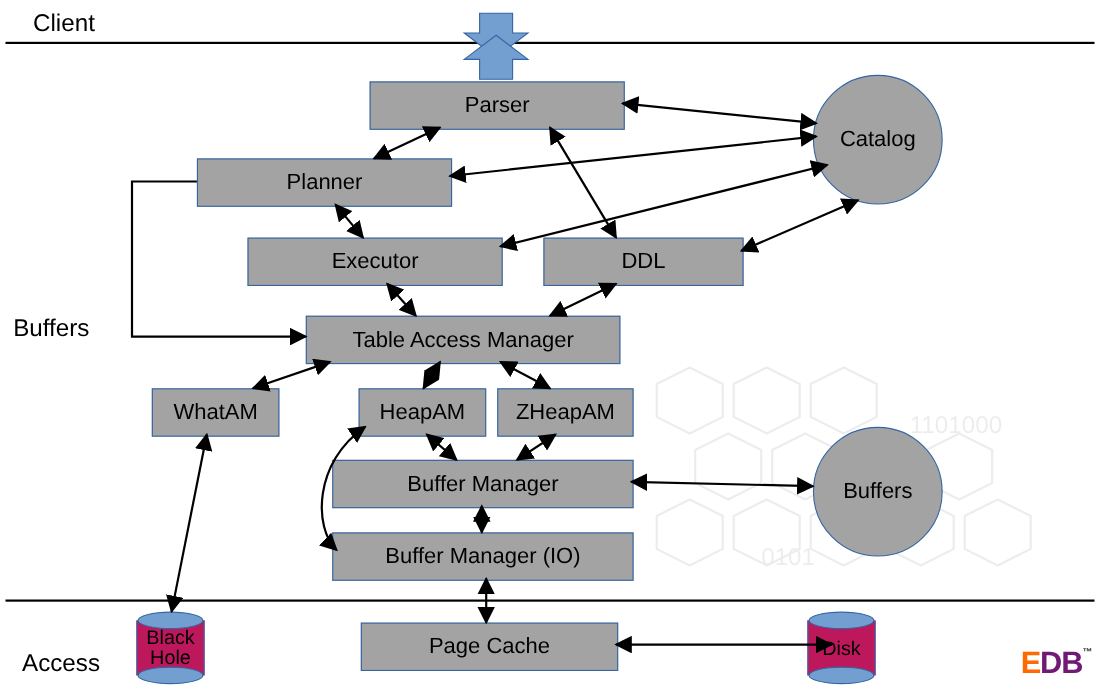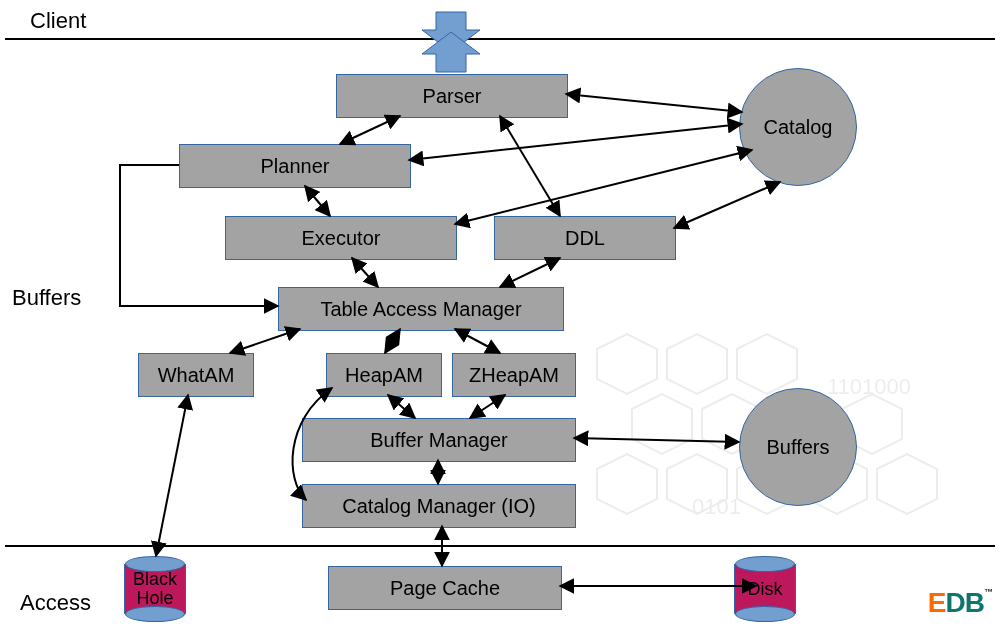--- a/index.html
+++ b/index.html
@@ -8,21 +8,21 @@
   .hr{position:absolute;left:5px;width:990px;height:0;border-top:2px solid #000}
   .box{position:absolute;background:#a3a3a3;border:1px solid #3465a4;display:flex;align-items:center;justify-content:center;text-align:center;font-size:20px;line-height:1.05}
   .circle{border-radius:50%}
   .cyl .top, .cyl .bot{position:absolute;left:0;width:100%;height:16px;border:1px solid #3465a4;border-radius:50%;background:#729fcf;box-sizing:border-box}
   .cyl .top{top:-8px}
   .cyl .bot{bottom:-8px}
   .cyl{position:absolute;background:#be185d;border-left:1px solid #3465a4;border-right:1px solid #3465a4;display:flex;align-items:center;justify-content:center;text-align:center;font-size:18px;line-height:1.05}
   svg.wires{position:absolute;left:0;top:0;width:1007px;height:629px;pointer-events:none}
   .watermark{position:absolute;right:15px;bottom:10px;font-weight:bold;font-size:28px;letter-spacing:-1px}
   .watermark .e{color:#ff6a00}
-  .watermark .db{color:#0f766e}
+  .watermark .db{color:#701a75}
   .watermark .tm{font-size:9px;vertical-align:top;color:#222}
   .hexbg{position:absolute;right:0;bottom:60px;width:430px;height:260px;opacity:0.07;pointer-events:none}
 </style>
 </head>
 <body>
 
 <div class="stage">
 
   <svg class="hexbg" viewBox="0 0 430 260">
     <g fill="none" stroke="#000" stroke-width="2">
@@ -77,21 +77,21 @@
   <div class="box" style="left:452px;top:353px;width:122px;height:42px">
       <span>ZHeapAM</span>
     </div>
   <div class="box" style="left:302px;top:418px;width:272px;height:42px">
       <span>Buffer Manager</span>
     </div>
   <div class="box circle" style="left:739px;top:388px;width:116px;height:116px">
       <span>Buffers</span>
     </div>
   <div class="box" style="left:302px;top:484px;width:272px;height:42px">
-      <span>Catalog Manager (IO)</span>
+      <span>Buffer Manager (IO)</span>
     </div>
   <div class="box" style="left:328px;top:566px;width:232px;height:42px">
       <span>Page Cache</span>
     </div>
 
   <div class="cyl" style="left:124px;top:564px;width:60px;height:50px">
     <div class="top"></div>
       <div class="bot"></div>
     <span style="white-space:pre">Black
 Hole</span>

